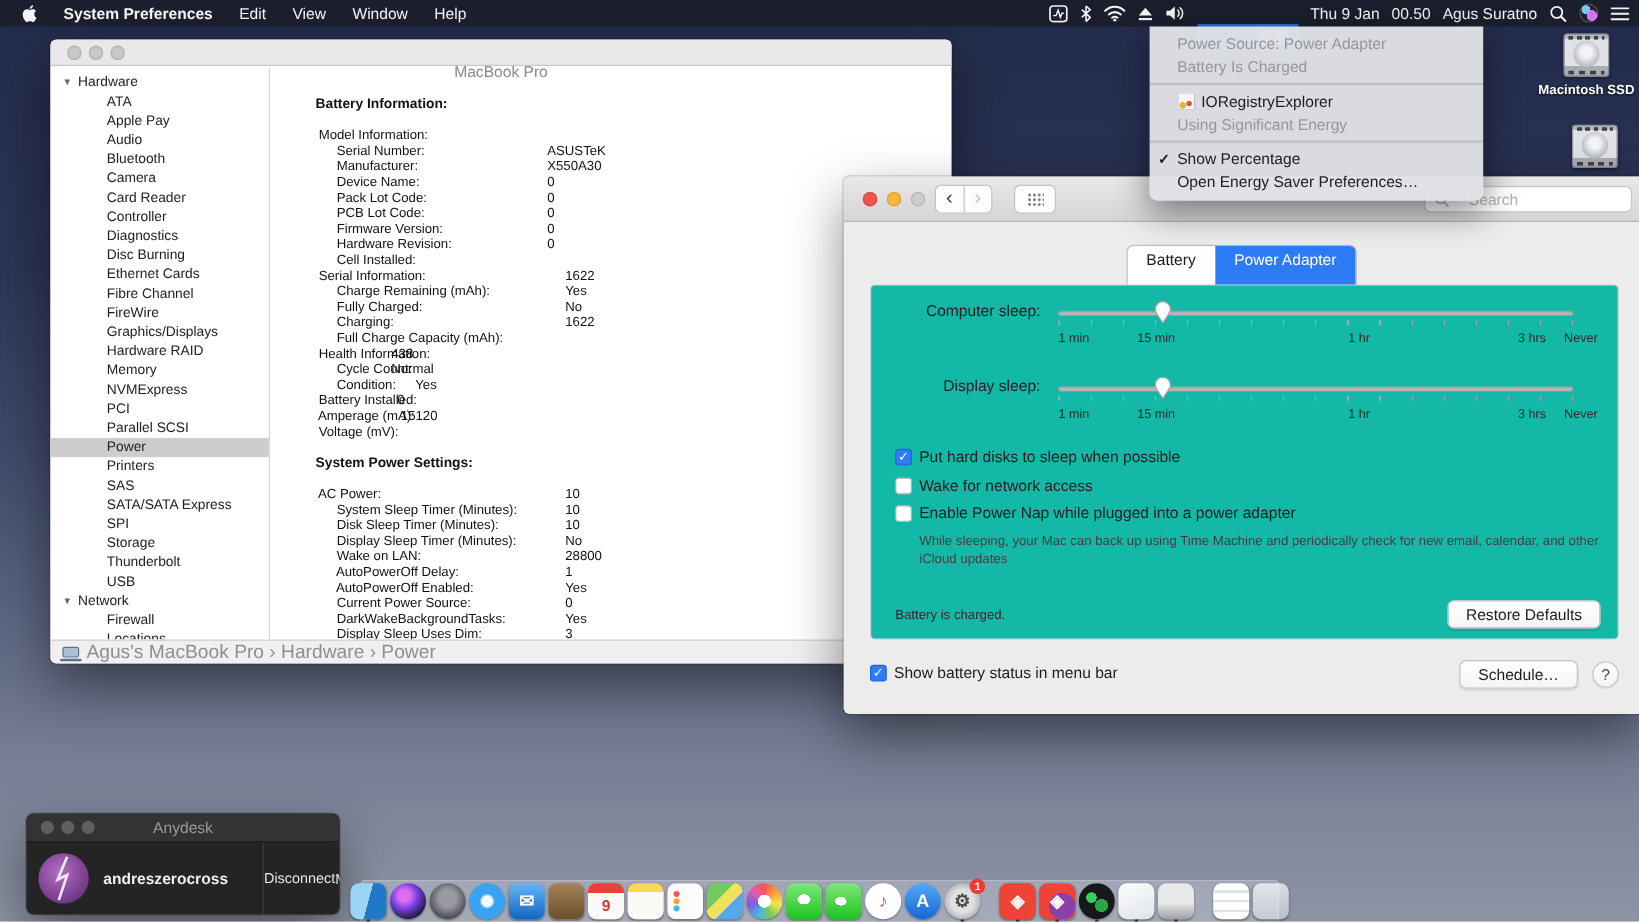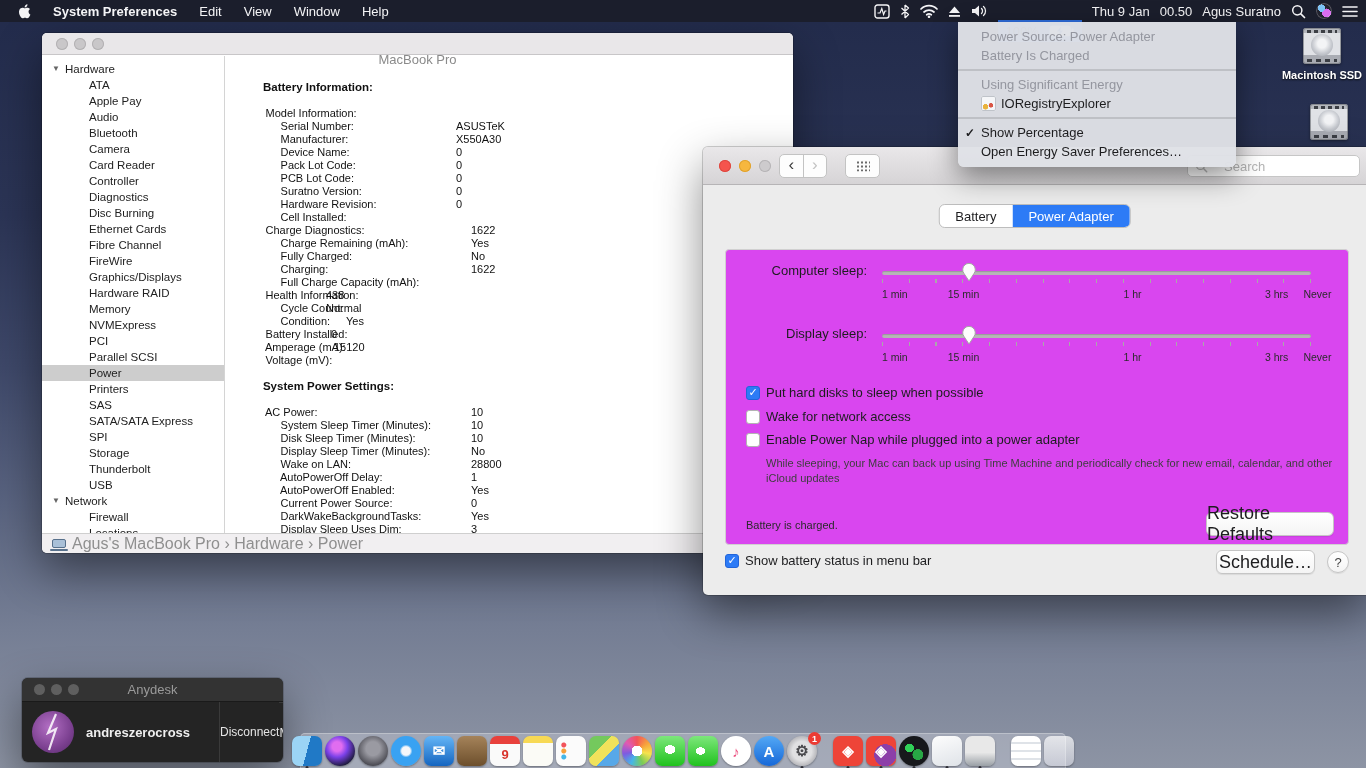--- a/index.html
+++ b/index.html
@@ -70,37 +70,37 @@
   .navgroup{position:absolute;left:76px;top:7px;width:48px;height:24px;display:flex;border:1px solid #c3c3c3;border-radius:5px;overflow:hidden;background:#fdfdfd;}
   .navbtn{flex:1;display:flex;align-items:center;justify-content:center;font-size:17px;color:#3c3c3c;border-right:1px solid #c3c3c3;padding-bottom:2px;}
   .navbtn:last-child{border-right:none;}
   .navbtn.disabled{color:#c2c2c2;}
   .gridbtn{position:absolute;left:142px;top:7px;width:35px;height:24px;border:1px solid #c3c3c3;border-radius:5px;background:#fdfdfd;}
   .gridbtn::after{content:"";position:absolute;left:50%;top:50%;width:14px;height:11px;transform:translate(-50%,-50%);background-image:radial-gradient(#6b6b6b 1px,rgba(0,0,0,0) 1.2px);background-size:4px 4px;}
   .searchfield{position:absolute;right:6px;top:8px;width:173px;height:22px;border:1px solid #c6c6c6;border-radius:5px;background:#fff;display:flex;align-items:center;}
   .searchfield input{border:none;outline:none;background:transparent;width:100%;height:100%;font-size:13px;padding-left:36px;font-family:"Liberation Sans",sans-serif;color:#333;}
   .searchfield input::placeholder{color:#b4b4b4;}
   .searchfield .mag{position:absolute;left:7px;top:4px;opacity:0.6;}
-  .seg{position:absolute;left:50%;top:57px;transform:translateX(-50%);display:flex;height:24px;border:1px solid #bdbdbd;border-radius:6px;overflow:hidden;background:#fff;font-size:13px;}
+  .seg{position:absolute;left:50%;top:57px;transform:translateX(-50%);display:flex;height:38px;border:1px solid #bdbdbd;border-radius:6px;overflow:hidden;background:#fff;font-size:13px;}
   .seg .tab{padding:0 16px;line-height:23px;color:#1d1d1f;}
   .seg .tab.sel{background:#2d7bf6;color:#fff;}
-  .panel{position:absolute;left:22px;top:90px;width:624px;height:296px;background:#d946ef;border:1px solid #d0d0d0;border-radius:4px;margin-top:12px;}
+  .panel{position:absolute;left:22px;top:90px;width:624px;height:296px;background:#14b8a6;border:1px solid #d0d0d0;border-radius:4px;}
   .sl-label{position:absolute;width:141px;text-align:right;font-size:13px;color:#1d1d1f;}
   .sl-track{position:absolute;left:156px;width:429px;height:4px;background:#b6b6b6;border-radius:2px;box-shadow:inset 0 1px 1px rgba(0,0,0,0.15);}
   .sl-thumb{position:absolute;left:235px;width:16px;height:20px;}
   .sl-ticks{position:absolute;left:156px;width:429px;height:4px;background:repeating-linear-gradient(to right,#a9a9a9 0 1px,rgba(0,0,0,0) 1px calc((100% - 1px)/16));}
   .sl-labels{position:absolute;left:156px;width:429px;height:13px;}
   .tlbl{position:absolute;top:0;left:var(--p,0%);transform:translateX(-50%);font-size:10.5px;color:#2b2b2b;white-space:nowrap;}
   .tlbl.la{transform:none;}
   .cbrow{position:absolute;left:20px;display:flex;align-items:center;gap:6px;font-size:13px;color:#1d1d1f;}
   .cbox{width:14px;height:14px;border-radius:3px;border:1px solid #b3b3b3;background:#fff;display:flex;align-items:center;justify-content:center;font-size:11px;color:#fff;flex:0 0 14px;}
   .cbox.on{background:#2d7bf6;border-color:#2265da;}
   .pn-note{position:absolute;left:40px;top:206px;width:575px;font-size:11px;line-height:15px;color:#3e3e3e;}
   .batt-status{position:absolute;left:20px;top:269px;font-size:11px;color:#2a2a2a;}
-  .btn{background:linear-gradient(180deg,#ffffff,#f4f4f4);border:1px solid #c5c5c5;border-radius:6px;font-size:18px;color:#1d1d1f;display:flex;align-items:center;justify-content:center;box-shadow:0 1px 1px rgba(0,0,0,0.08);}
+  .btn{background:linear-gradient(180deg,#ffffff,#f4f4f4);border:1px solid #c5c5c5;border-radius:6px;font-size:13px;color:#1d1d1f;display:flex;align-items:center;justify-content:center;box-shadow:0 1px 1px rgba(0,0,0,0.08);}
   .restore-btn{position:absolute;left:480px;top:262px;width:128px;height:24px;}
   .bottomrow-cb{position:absolute;left:22px;top:406px;}
   .schedule-btn{position:absolute;left:513px;top:403px;width:99px;height:24px;}
   .help-btn{position:absolute;left:624px;top:404px;width:22px;height:22px;border-radius:50%;font-size:13px;color:#444;}
   
   .anydesk{left:22px;top:678px;width:261px;height:84px;background:#242424;z-index:15;border-radius:6px;}
   .ad-titlebar{position:relative;height:24px;background:#333333;border-bottom:1px solid #1a1a1a;display:flex;align-items:center;}
   .ad-titlebar .tl{width:11px;height:11px;background:#5f5f5f;margin-left:6px;}
   .ad-titlebar .tl:first-child{margin-left:12px;}
   .ad-title{position:absolute;left:0;right:0;text-align:center;font-size:13px;color:#9a9a9a;}
@@ -407,36 +407,36 @@
           <span>Pack Lot Code:</span>
           <span class="val">0</span>
         </div>
 
         <div class="crow i2" style="--vx: 225px;">
           <span>PCB Lot Code:</span>
           <span class="val">0</span>
         </div>
 
         <div class="crow i2" style="--vx: 225px;">
-          <span>Suratno Version:</span>
+          <span>Firmware Version:</span>
           <span class="val">0</span>
         </div>
 
         <div class="crow i2" style="--vx: 225px;">
           <span>Hardware Revision:</span>
           <span class="val">0</span>
         </div>
 
         <div class="crow i2" style="--vx: 225px;">
           <span>Cell Installed:</span>
           <span class="val">0</span>
         </div>
 
         <div class="crow i1">
-          <span>Charge Diagnostics:</span>
+          <span>Serial Information:</span>
           <span class="val"></span>
         </div>
 
         <div class="crow i2" style="--vx: 240px;">
           <span>Charge Remaining (mAh):</span>
           <span class="val">1622</span>
         </div>
 
         <div class="crow i2" style="--vx: 240px;">
           <span>Fully Charged:</span>
@@ -660,30 +660,30 @@
       <span class="ic"></span>
       <span>Battery Is Charged</span>
     </div>
 
     <div class="mi msep">
       <span class="chk"></span>
       <span class="ic"></span>
       <span></span>
     </div>
 
+    <div class="mi">
+      <span class="chk"></span>
+      <span class="ic appico"></span>
+      <span>IORegistryExplorer</span>
+    </div>
+
     <div class="mi dis">
       <span class="chk"></span>
       <span class="ic"></span>
       <span>Using Significant Energy</span>
-    </div>
-
-    <div class="mi">
-      <span class="chk"></span>
-      <span class="ic appico"></span>
-      <span>IORegistryExplorer</span>
     </div>
 
     <div class="mi msep">
       <span class="chk"></span>
       <span class="ic"></span>
       <span></span>
     </div>
 
     <div class="mi">
       <span class="chk">✓</span>

